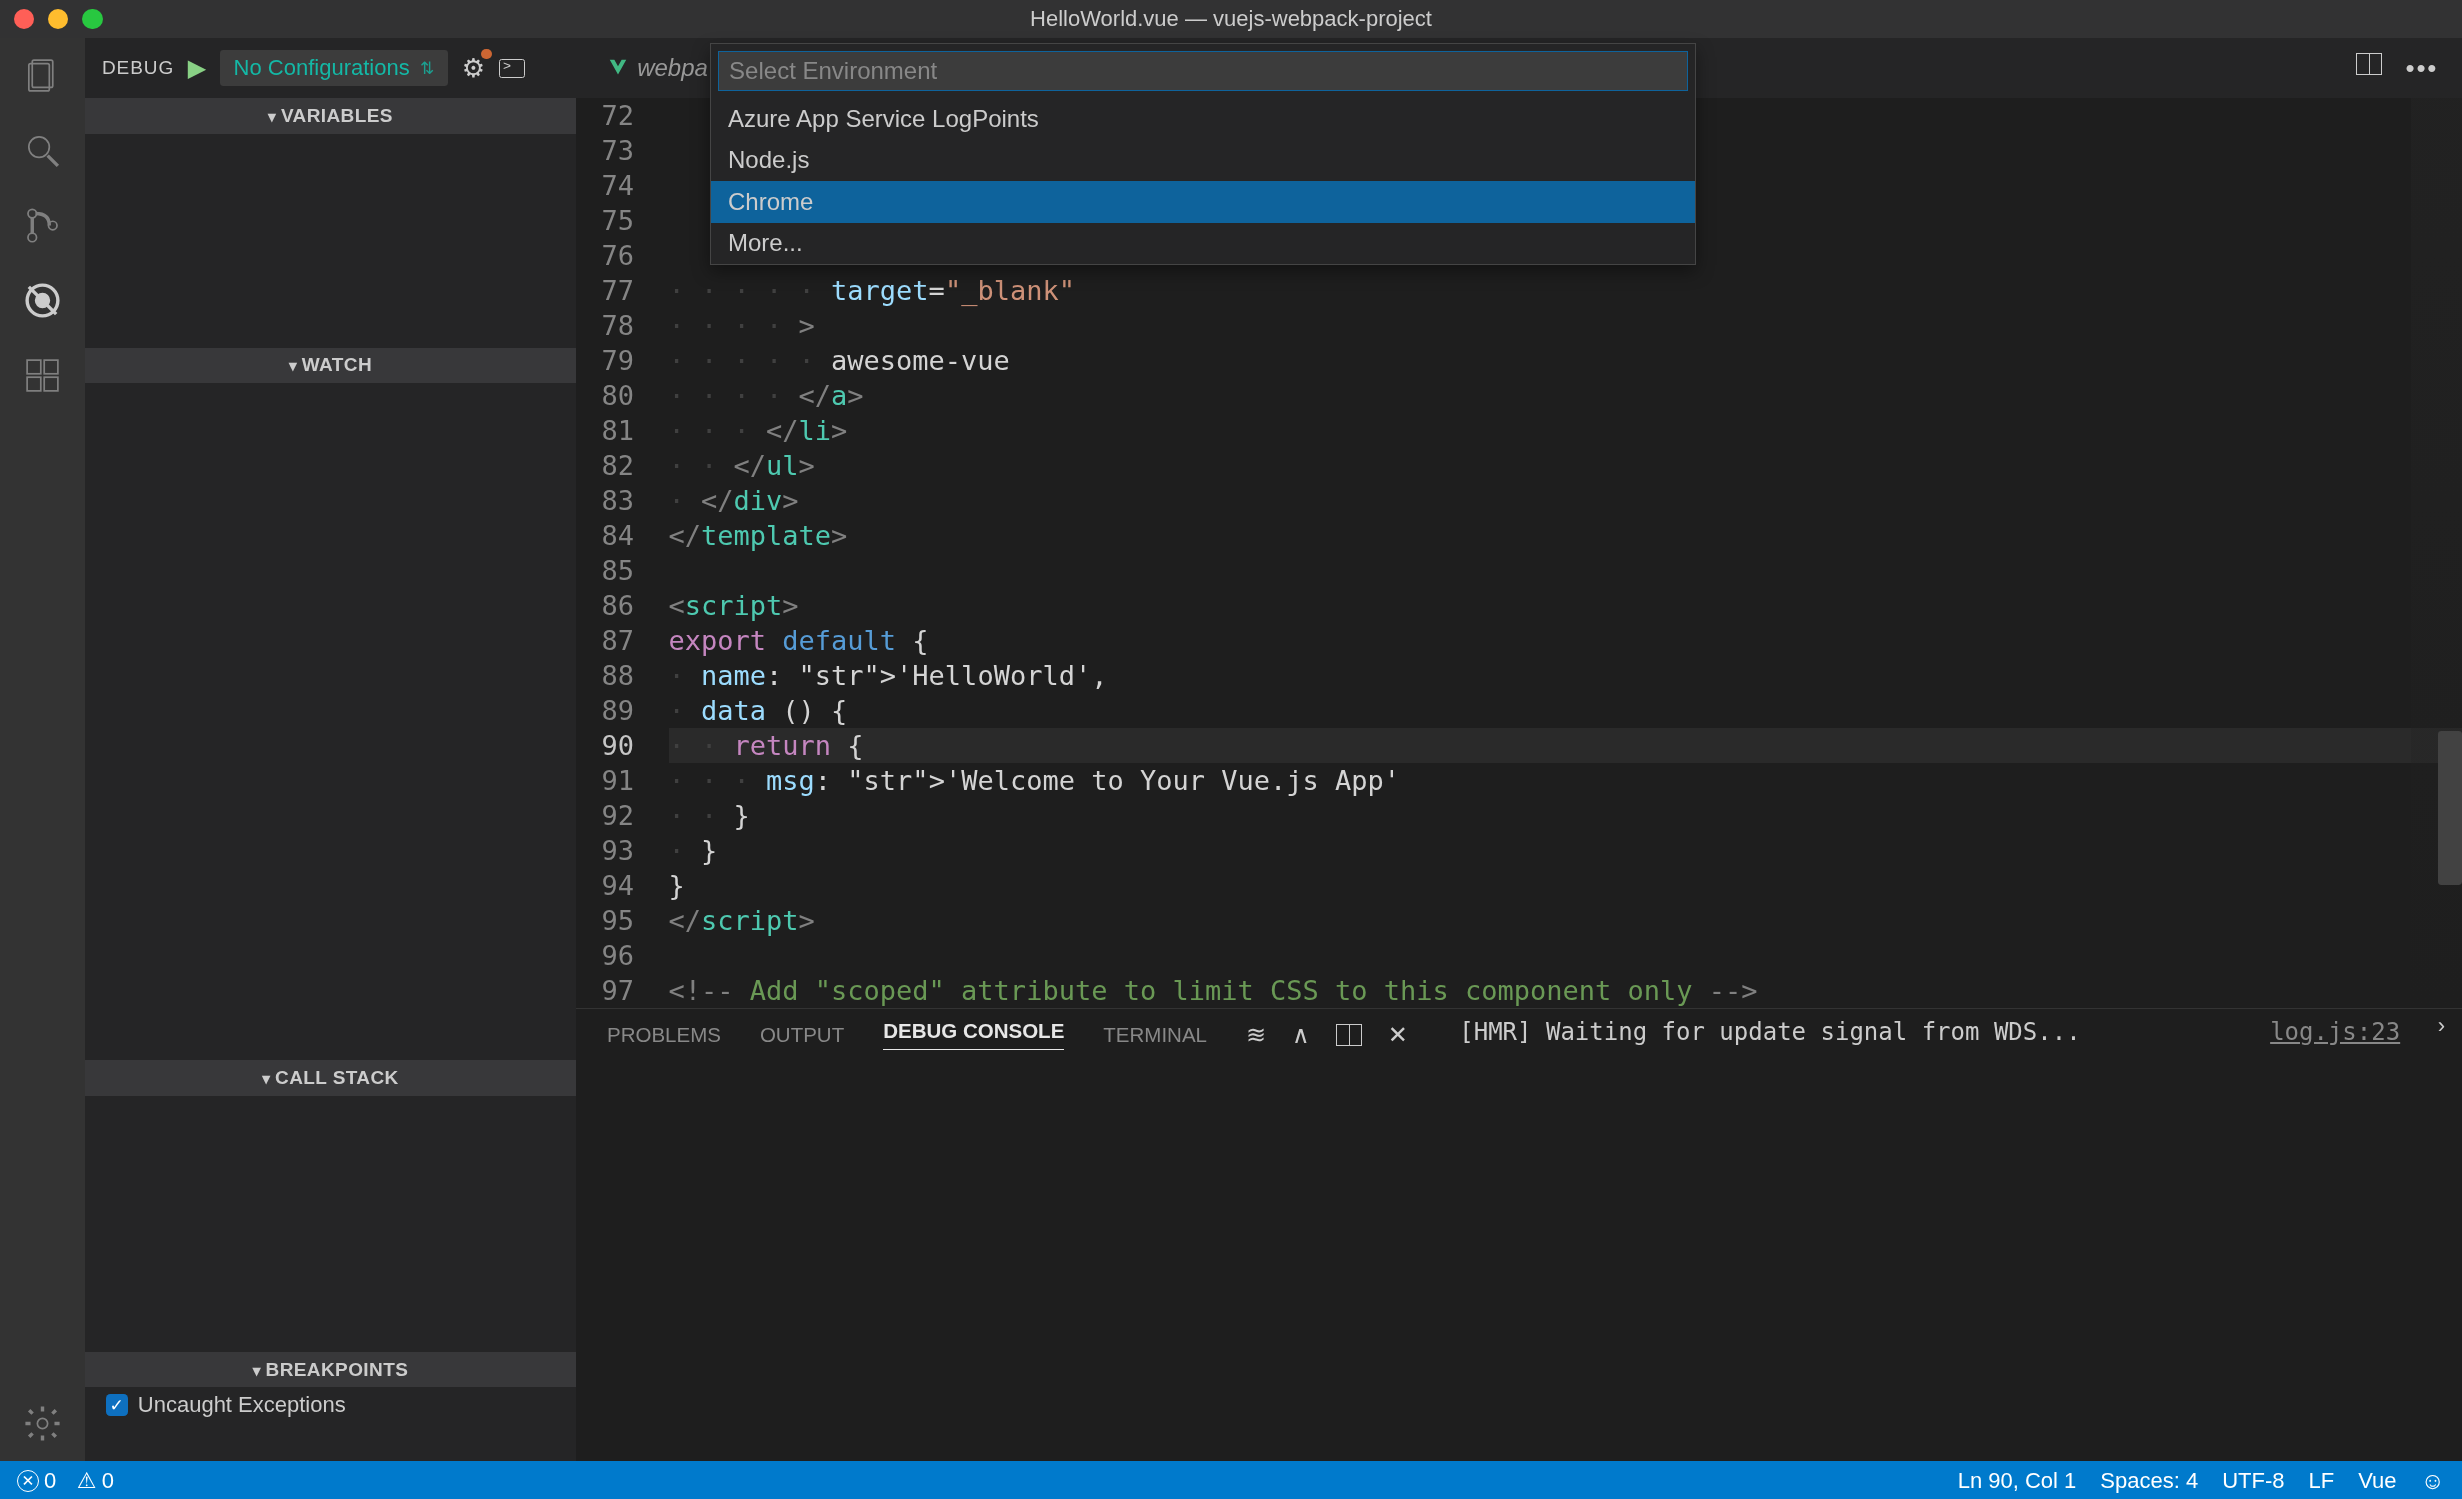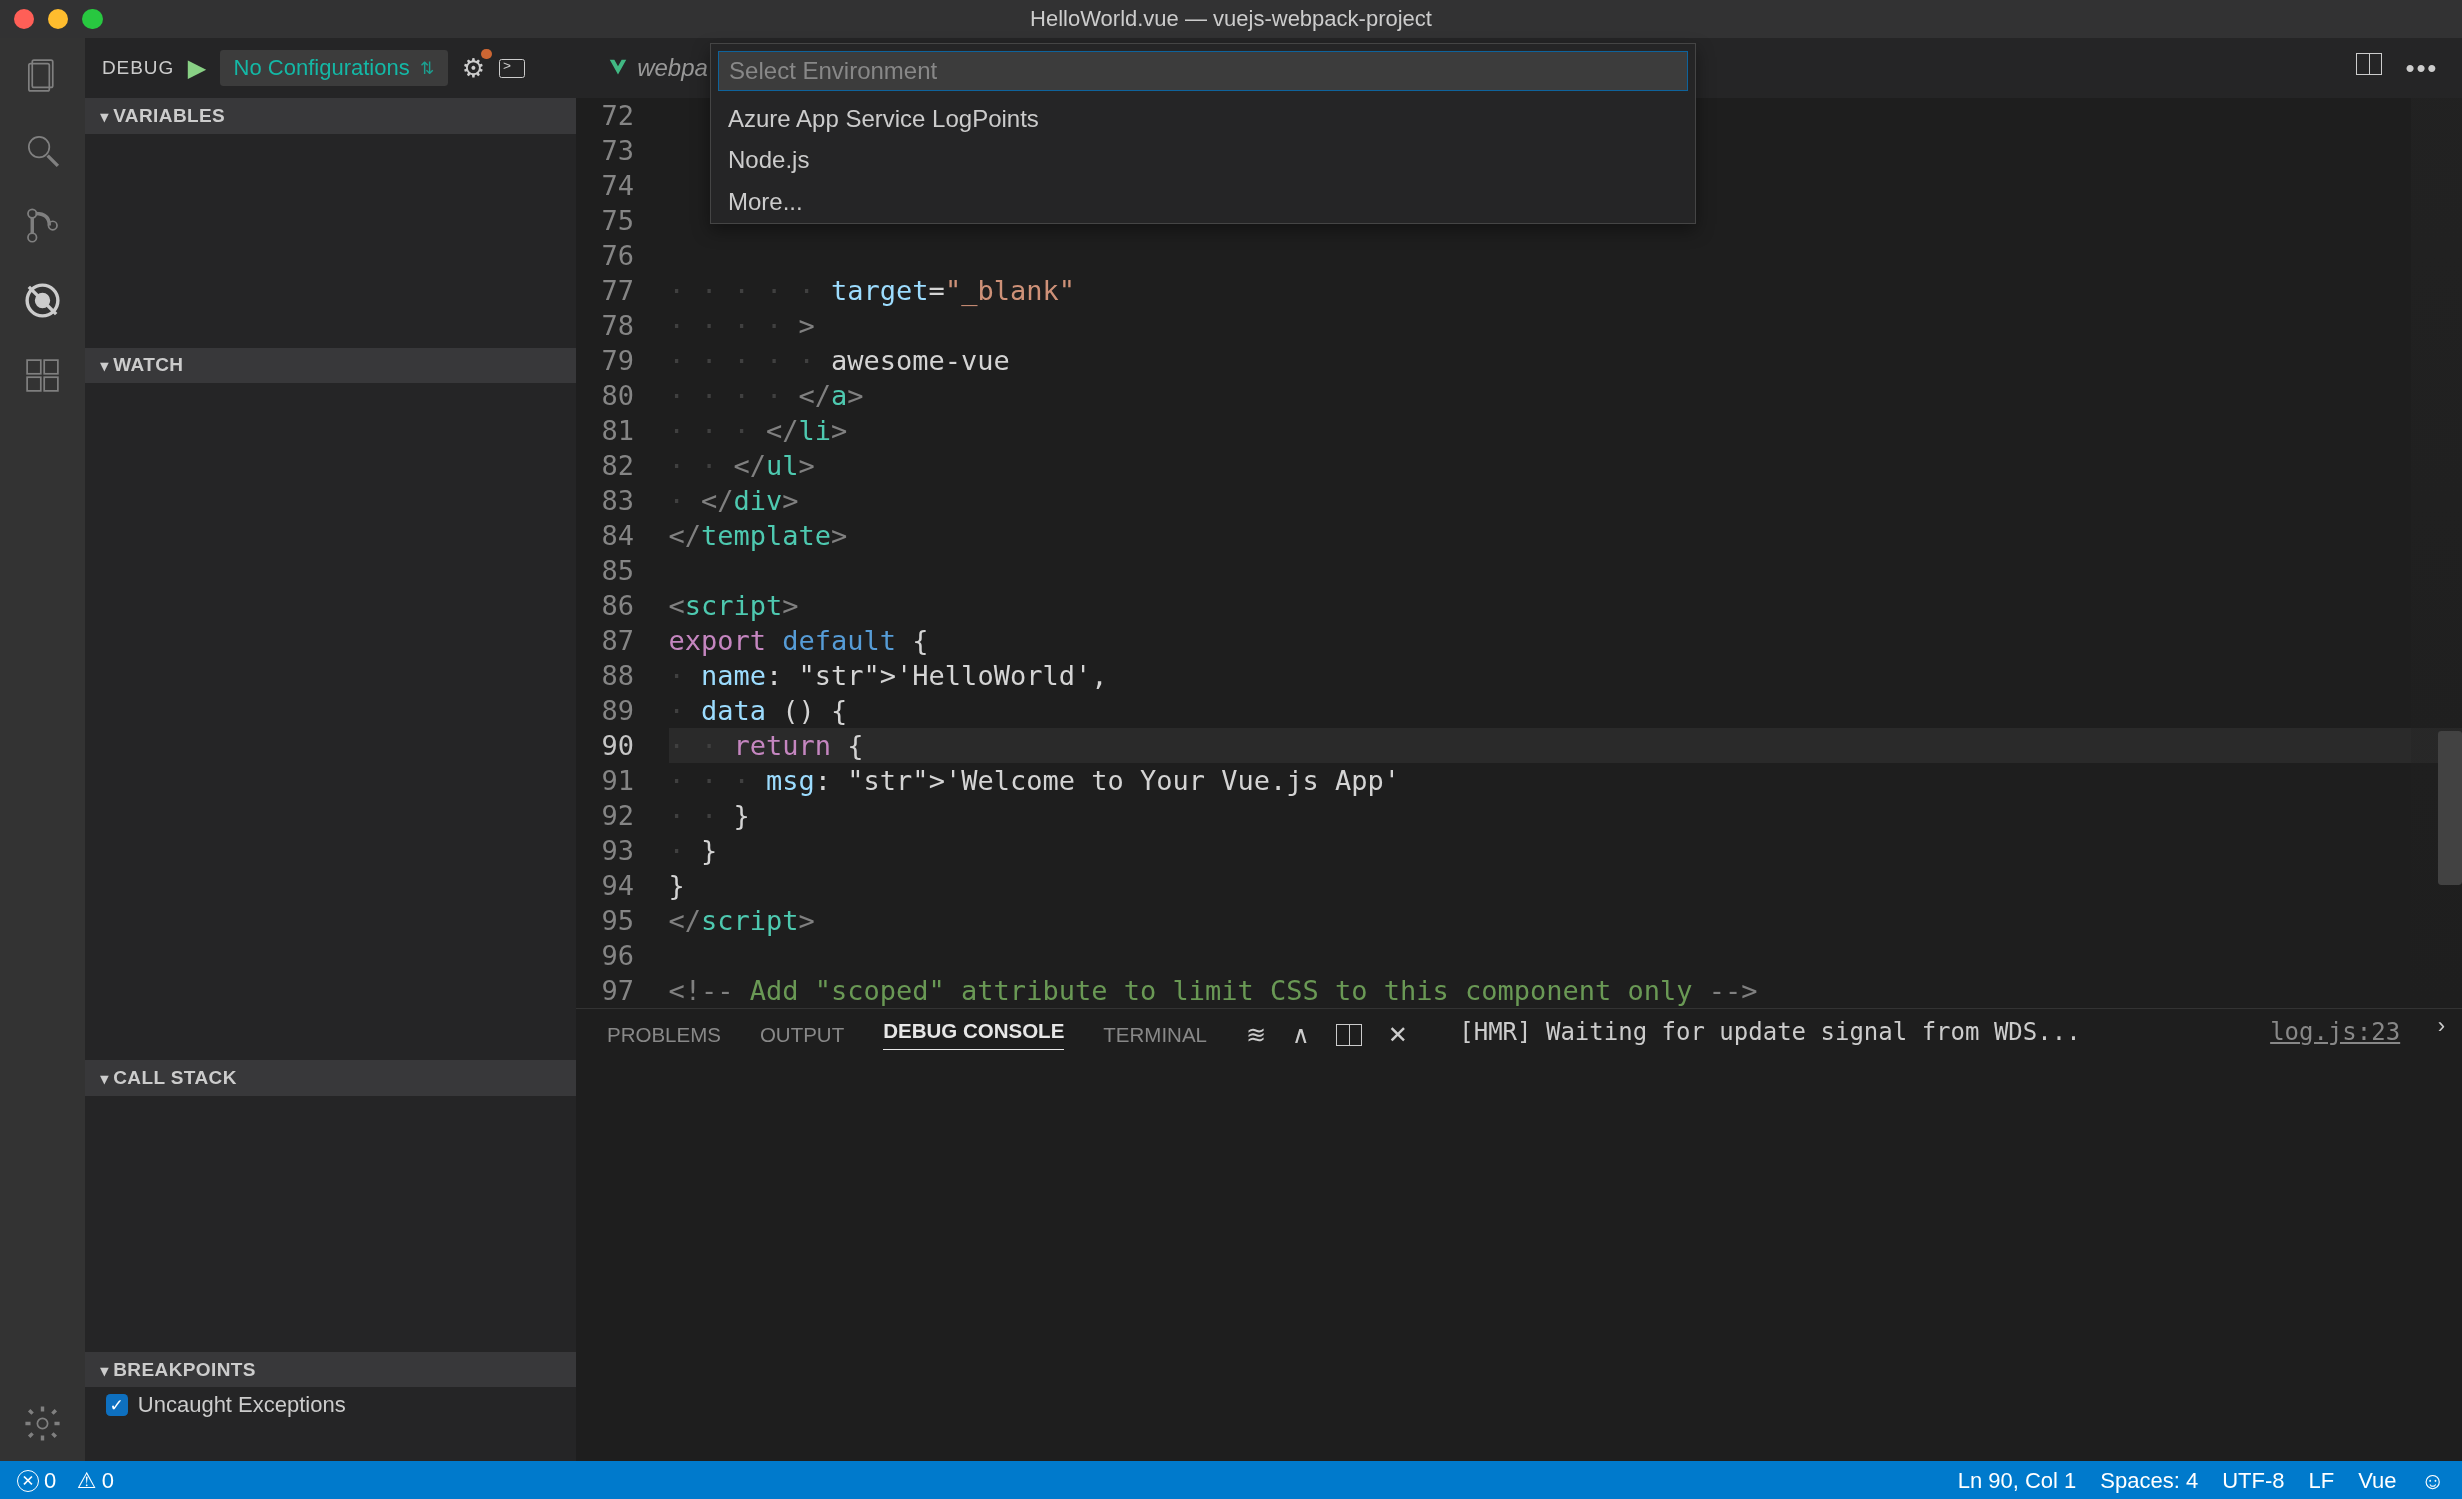--- a/index.html
+++ b/index.html
@@ -44,21 +44,21 @@
   font-size:22px; border-radius:3.4px; display:flex; align-items:center; gap:10.3px;
 }
 .config-select .arrows { font-size:17px; opacity:0.8; }
 .gear-dot { position:relative; font-size:26px; color:#ccc; }
 .gear-dot::after{ content:""; position:absolute; top:-3.4px; right:-6.8px; width:10.3px; height:10.3px; background:#cc6633; border-radius:50%; }
 .console-icon { width:26px; height:19px; border:1.7px solid #ccc; border-radius:2.6px; position:relative; }
 .console-icon::after{content:">"; position:absolute; left:3.4px; top:-1.7px; font-size:13.7px;}
 
 .section-header {
   background:#38383a; padding:6.8px 15.4px; font-size:19px; font-weight:700;
-  color:#ccc; letter-spacing:0.4px;
+  color:#ccc; letter-spacing:0.4px;text-align:center;
 }
 .section-header::before { content:"▾ "; font-size:15.4px; }
 .section-body { flex:0 0 auto; }
 .sec-variables{height:214px;}
 .sec-watch{height:677px;}
 .sec-callstack{height:256px;}
 .breakpoint-row { display:flex; align-items:center; gap:10.3px; padding:5.1px 20.5px; font-size:22px; color:#ccc;}
 .chk { width:22px; height:22px; border-radius:4.3px; display:inline-flex; align-items:center; justify-content:center; font-size:17px; color:#fff;}
 .chk.unchecked{ background:#ccc; }
 .chk.checked{ background:#0e70c0; }
@@ -289,20 +289,21 @@
       </div>
     </div>
   </div>
 </div>
 
 <div class="env-dropdown">
   <input class="env-input" placeholder="Select Environment" style="">
   <div class="env-list" id="env-list">
       <div class="env-item">Azure App Service LogPoints</div>
       <div class="env-item">Node.js</div>
+      <div class="env-item selected">Chrome</div>
       <div class="env-item">More...</div>
     </div>
 </div>
 
 <div class="statusbar">
   <span class="sb-item">
       <span class="circ-x">✕</span>
       <span>0</span>
     </span>
   <span class="sb-item">

